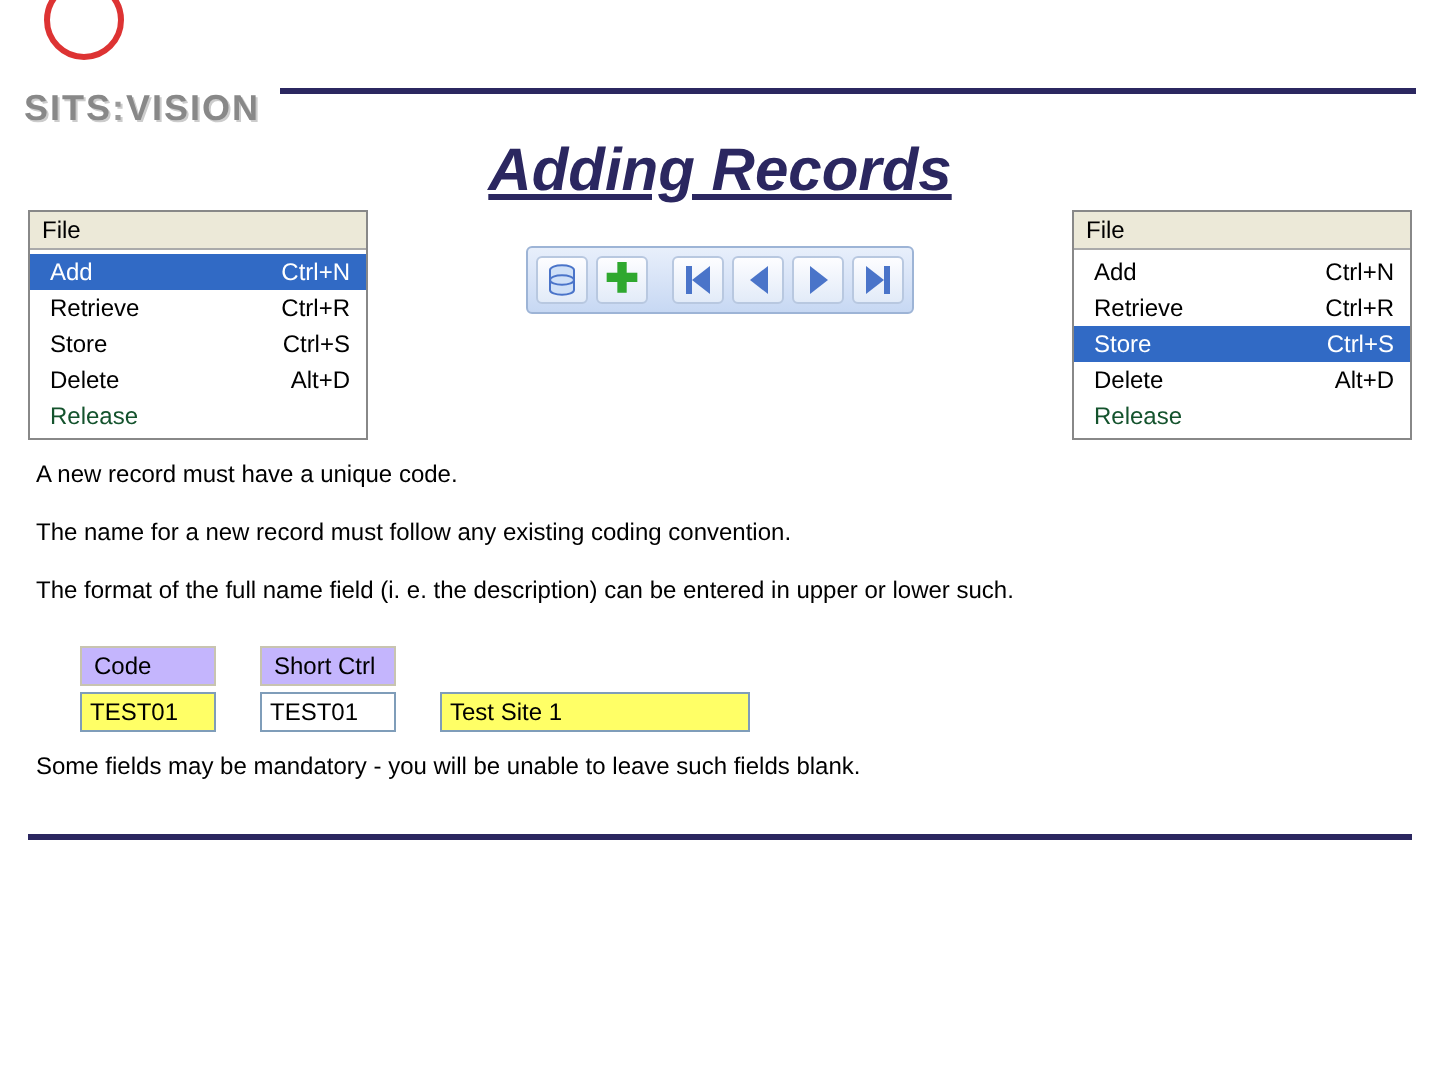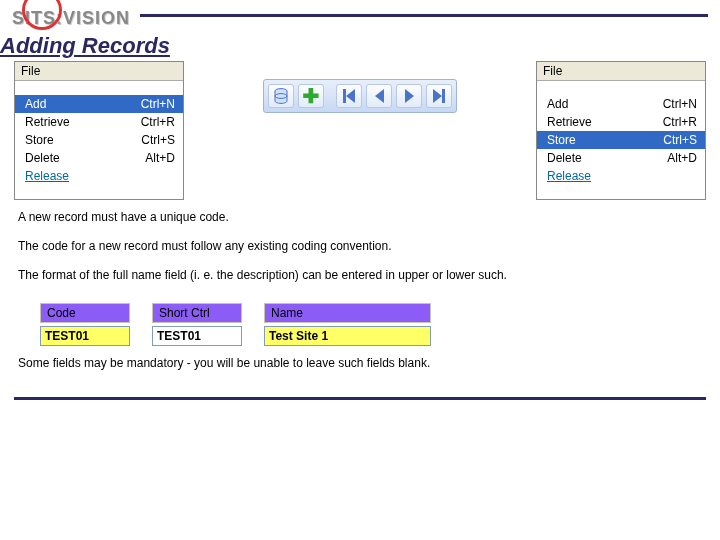--- a/index.html
+++ b/index.html
@@ -8,40 +8,41 @@
     padding: 0;
     font-family: Arial, Helvetica, sans-serif;
     font-size: 14px;
     background: #fff;
     width: 720px;
     height: 540px;
     position: relative;
   }
   .header {
     display: flex;
-    align-items: center;
+    align-items: flex-start;
     padding: 8px 12px 0 12px;
+    margin-top: 36px;
   }
   .logo {
     font-size: 18px;
     font-weight: bold;
     letter-spacing: 1px;
     color: #888;
     text-shadow: 1px 1px 0 #ccc;
   }
   .logo .colon { color: #999; }
   .header-rule {
     flex: 1;
     border-bottom: 3px solid #2b2760;
     margin-left: 10px;
     margin-bottom: 6px;
   }
   .title {
-    text-align: left;
-    font-size: 22px;
+    text-align: center;
+    font-size: 30px;
     font-weight: bold;
     font-style: italic;
     color: #2b2760;
     margin: 4px 0 2px 0;
     text-decoration: underline;
     text-decoration-color: #2b2760;
   }
   .menus-row {
     display: flex;
     justify-content: space-between;
@@ -54,29 +55,29 @@
     background: #ece9d8;
     font-family: Tahoma, Arial, sans-serif;
     font-size: 12px;
     width: 170px;
   }
   .menu-title {
     padding: 2px 6px;
     border-bottom: 1px solid #aaa;
     background: #ece9d8;
   }
-  .menu-items { background: #fff; padding: 14px 0; }
+  .menu-items { background: #fff; padding: 2px 0; }
   .menu-item {
     display: flex;
     justify-content: space-between;
     padding: 1px 8px 1px 10px;
     line-height: 16px;
   }
   .menu-item.hl { background: #316ac5; color: #fff; }
-  .menu-item.disabled { color: #0369a1; text-decoration: underline; }
+  .menu-item.disabled { color: #14532d; }
   .toolbar-wrap {
     flex: 1;
     display: flex;
     justify-content: center;
     align-items: flex-start;
     padding-top: 18px;
   }
   .toolbar {
     display: flex;
     gap: 4px;
@@ -126,40 +127,40 @@
     line-height: 1.25;
   }
   .fields-row {
     display: flex;
     gap: 22px;
     padding: 0 40px 8px 40px;
     align-items: flex-end;
   }
   .fcol { display: flex; flex-direction: column; }
   .flabelbar {
-    background: #8b5cf6;
+    background: #c4b5fd;
     border: 1px solid #c8c4b0;
     font-family: Tahoma, Arial, sans-serif;
     font-size: 12px;
     padding: 2px 6px;
     display: flex;
     gap: 100px;
     margin-bottom: 3px;
   }
   .fin {
     font-family: Tahoma, Arial, sans-serif;
     font-size: 12px;
     border: 1px solid #7f9db9;
     padding: 2px 4px;
     height: 20px;
     background: #fff;
   }
   .fin.hl { background: #ffff66; }
-  .w90 { width: 90px; font-weight: bold; }
-  .w160 { width: 167px; font-weight: bold; }
+  .w90 { width: 68px; }
+  .w160 { width: 155px; }
   .footer-rule {
     border-top: 3px solid #2b2760;
     margin: 6px 14px 0 14px;
   }
   .db-icon svg { width: 14px; height: 16px; }
 </style>
 </head>
 <body>
 
 <div class="header">
@@ -257,35 +258,34 @@
         <span>Release</span>
         <span></span>
       </div>
     </div>
   </div>
 
 </div>
 
 <div class="body-text">
   <p>A new record must have a unique code.</p>
-  <p>The code for a new record must follow any existing coding convention.</p>
+  <p>The name for a new record must follow any existing coding convention.</p>
   <p>The format of the full name field (i. e. the description) can be entered in upper or lower such.</p>
 </div>
 
 <div class="fields-row">
   <div class="fcol">
     <div class="flabelbar">Code</div>
     <input class="fin hl w90" value="TEST01" style="">
   </div>
   <div class="fcol">
     <div class="flabelbar">Short Ctrl</div>
     <input class="fin w90" value="TEST01" style="">
   </div>
   <div class="fcol">
-    <div class="flabelbar">Name</div>
     <input class="fin hl w160" value="Test Site 1" style="">
   </div>
 </div>
 
 <div class="body-text" style="padding-top:2px">
   <p>Some fields may be mandatory - you will be unable to leave such fields blank.</p>
 </div>
 
 <div class="footer-rule"></div>
 

